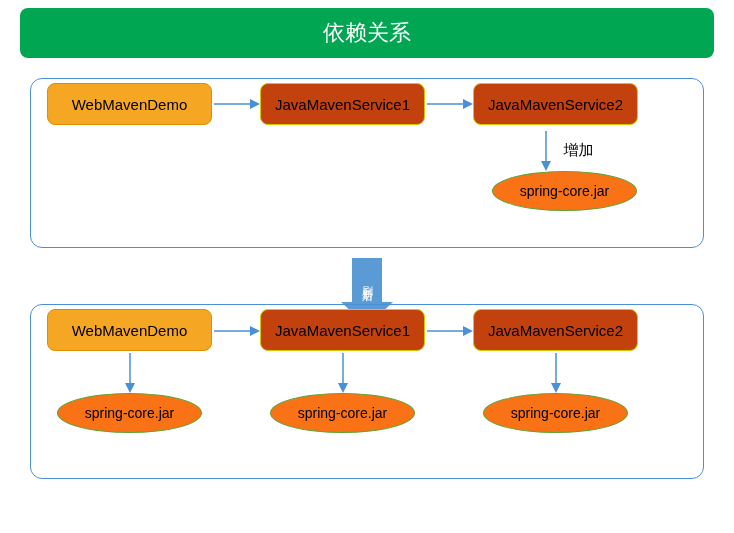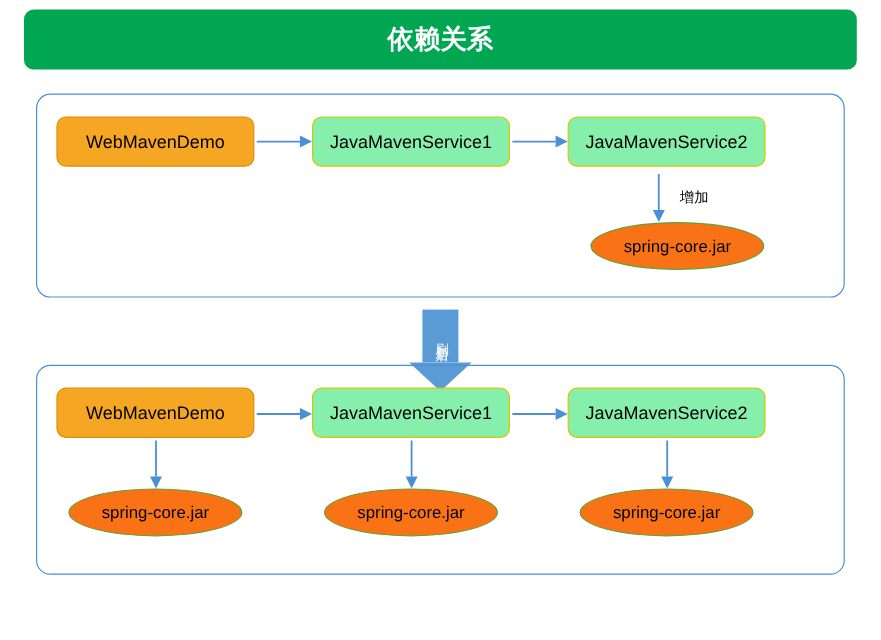--- a/index.html
+++ b/index.html
@@ -1,30 +1,30 @@
 <!DOCTYPE html>
 <html><head>
 <meta charset="utf-8">
 <style>
 *{box-sizing:border-box;margin:0;padding:0}
 body{background:#fff;font-family:"Microsoft YaHei",Arial,sans-serif;width:734px;height:533px;position:relative}
-.title-bar{background:#00A651;color:#fff;font-size:22px;font-weight:bold;text-align:center;padding:10px 0;border-radius:8px;margin:8px 20px 20px 20px}
-.panel{border:1.5px solid #4A90D9;border-radius:12px;margin:0 30px;padding:18px 16px 14px 16px;position:relative}
+.title-bar{background:#00A651;color:#fff;font-size:22px;font-weight:normal;text-align:center;padding:10px 0;border-radius:8px;margin:8px 20px 20px 20px}
+.panel{border:1.5px solid #4A90D9;border-radius:12px;margin:0 30px;padding:4px 16px 14px 16px;position:relative}
 .panel1{height:170px}
 .panel2{height:175px;margin-top:56px}
 .row{display:flex;align-items:center;gap:0}
 .box{border-radius:8px;padding:10px 8px;text-align:center;font-size:15px;width:165px;height:42px;display:flex;align-items:center;justify-content:center}
 .box-orange{background:#F5A623;border:1.5px solid #E08E00}
-.box-yellow{background:#86efac;border:1.5px solid #D4C800}
+.box-yellow{background:#c2410c;border:1.5px solid #D4C800}
 .jar{background:#f97316;border:1.5px solid #5FA332;border-radius:50%/50%;width:145px;height:40px;display:flex;align-items:center;justify-content:center;font-size:14px}
 .h-arrow{width:48px;display:flex;align-items:center;justify-content:center}
 .h-arrow svg{width:48px;height:20px}
 .v-arrow{display:flex;flex-direction:column;align-items:center}
 .v-arrow svg{width:20px;height:42px}
-.label{font-size:12px;margin-left:8px}
+.label{font-size:15px;margin-left:8px}
 .col{display:flex;flex-direction:column;align-items:center}
 .big-arrow{position:absolute;left:50%;transform:translateX(-50%);top:258px;width:56px;height:70px;display:flex;flex-direction:column;align-items:center}
 .big-arrow .shaft{background:#5B9BD5;width:30px;height:44px;color:#fff;font-size:11px;display:flex;align-items:center;justify-content:center;writing-mode:vertical-rl;letter-spacing:2px;padding:4px 0}
 .big-arrow .head{width:0;height:0;border-left:26px solid transparent;border-right:26px solid transparent;border-top:24px solid #5B9BD5}
 </style>
 </head>
 <body>
 
 <div class="title-bar">依赖关系</div>
 

